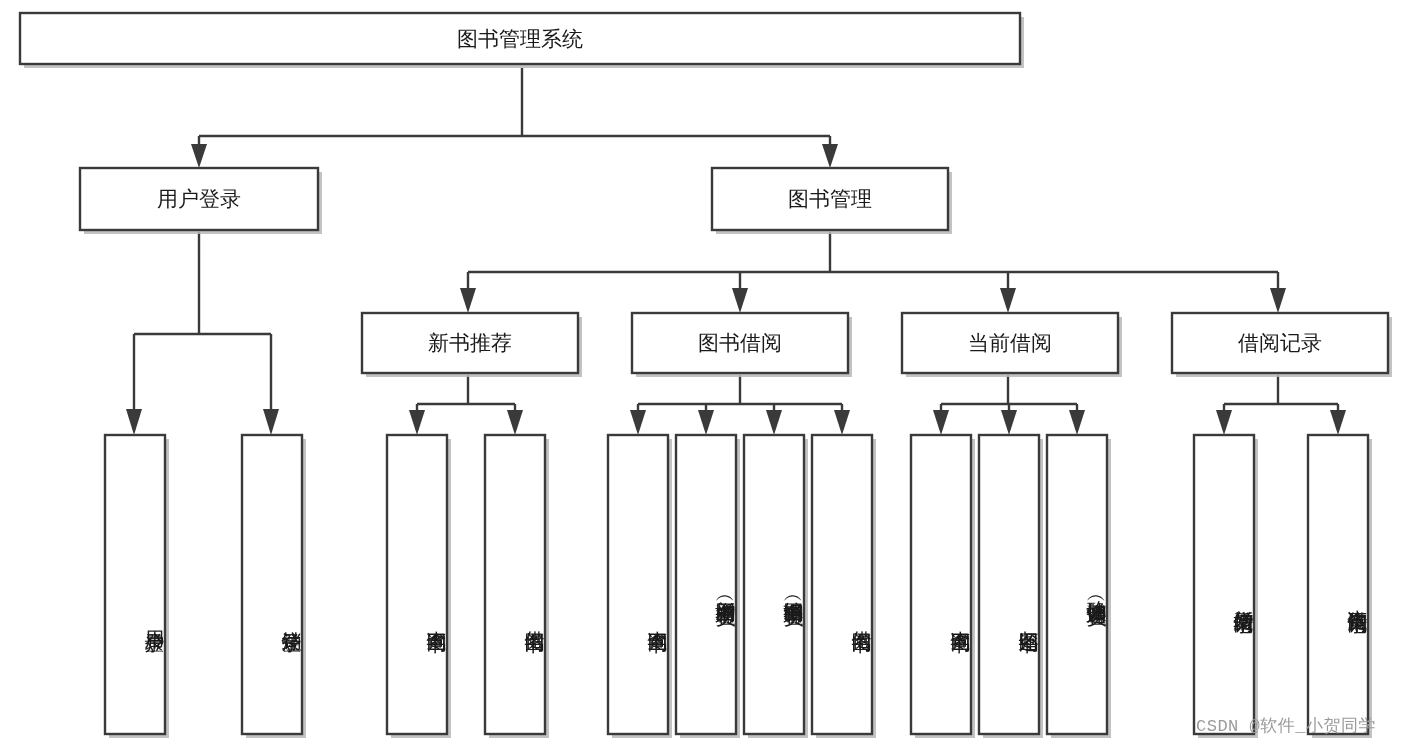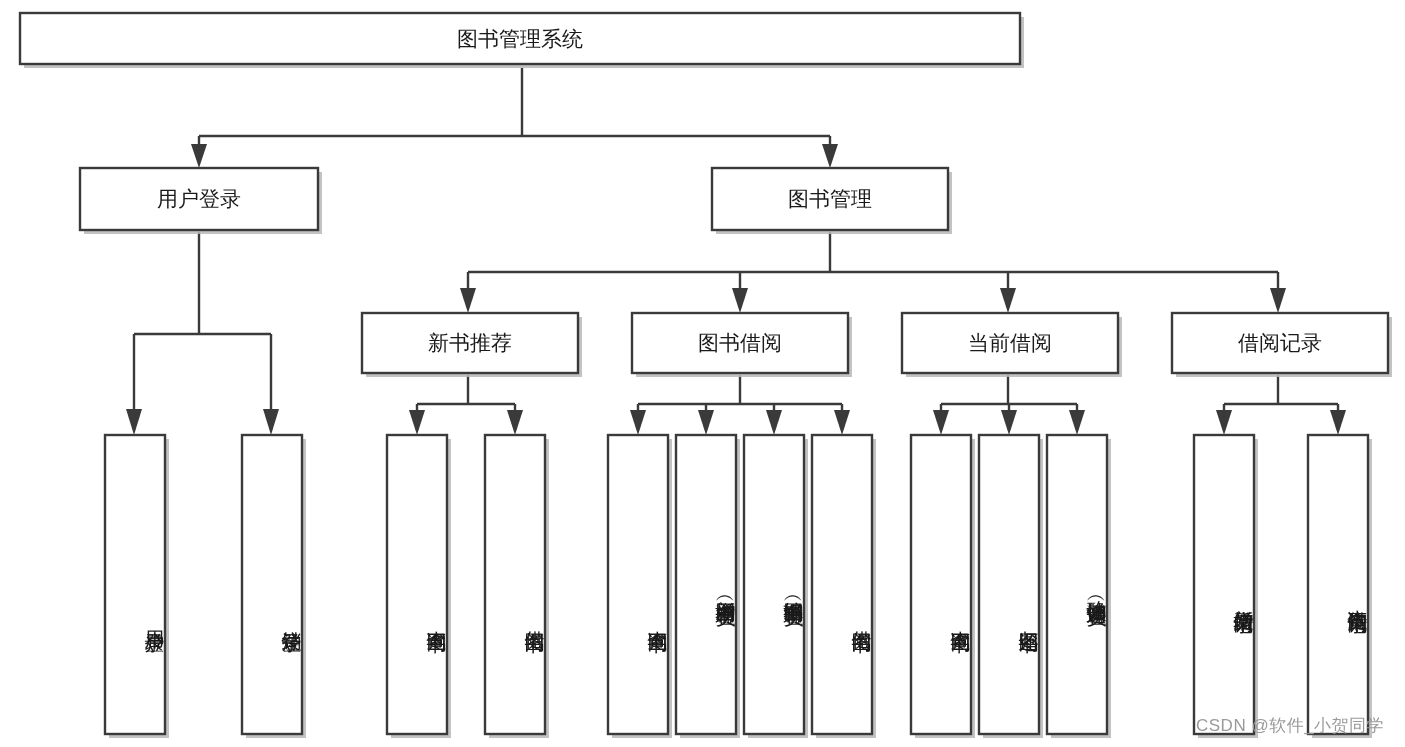--- a/index.html
+++ b/index.html
@@ -66,21 +66,21 @@
     letter-spacing: 1px;
     white-space: nowrap;
     text-align: center;
     pointer-events: none;
     display: flex;
     align-items: flex-start;
     justify-content: center;
   }
   .watermark {
     position: absolute;
-    font-family: Liberation Sans, sans-serif;
+    font-family: Liberation Mono, monospace;
     font-size: 17px;
     color: #9a9a9a;
     white-space: nowrap;
     letter-spacing: 0.5px;
   }
 </style>
 </head>
 <body>
 
 <div id="diagram-root">

